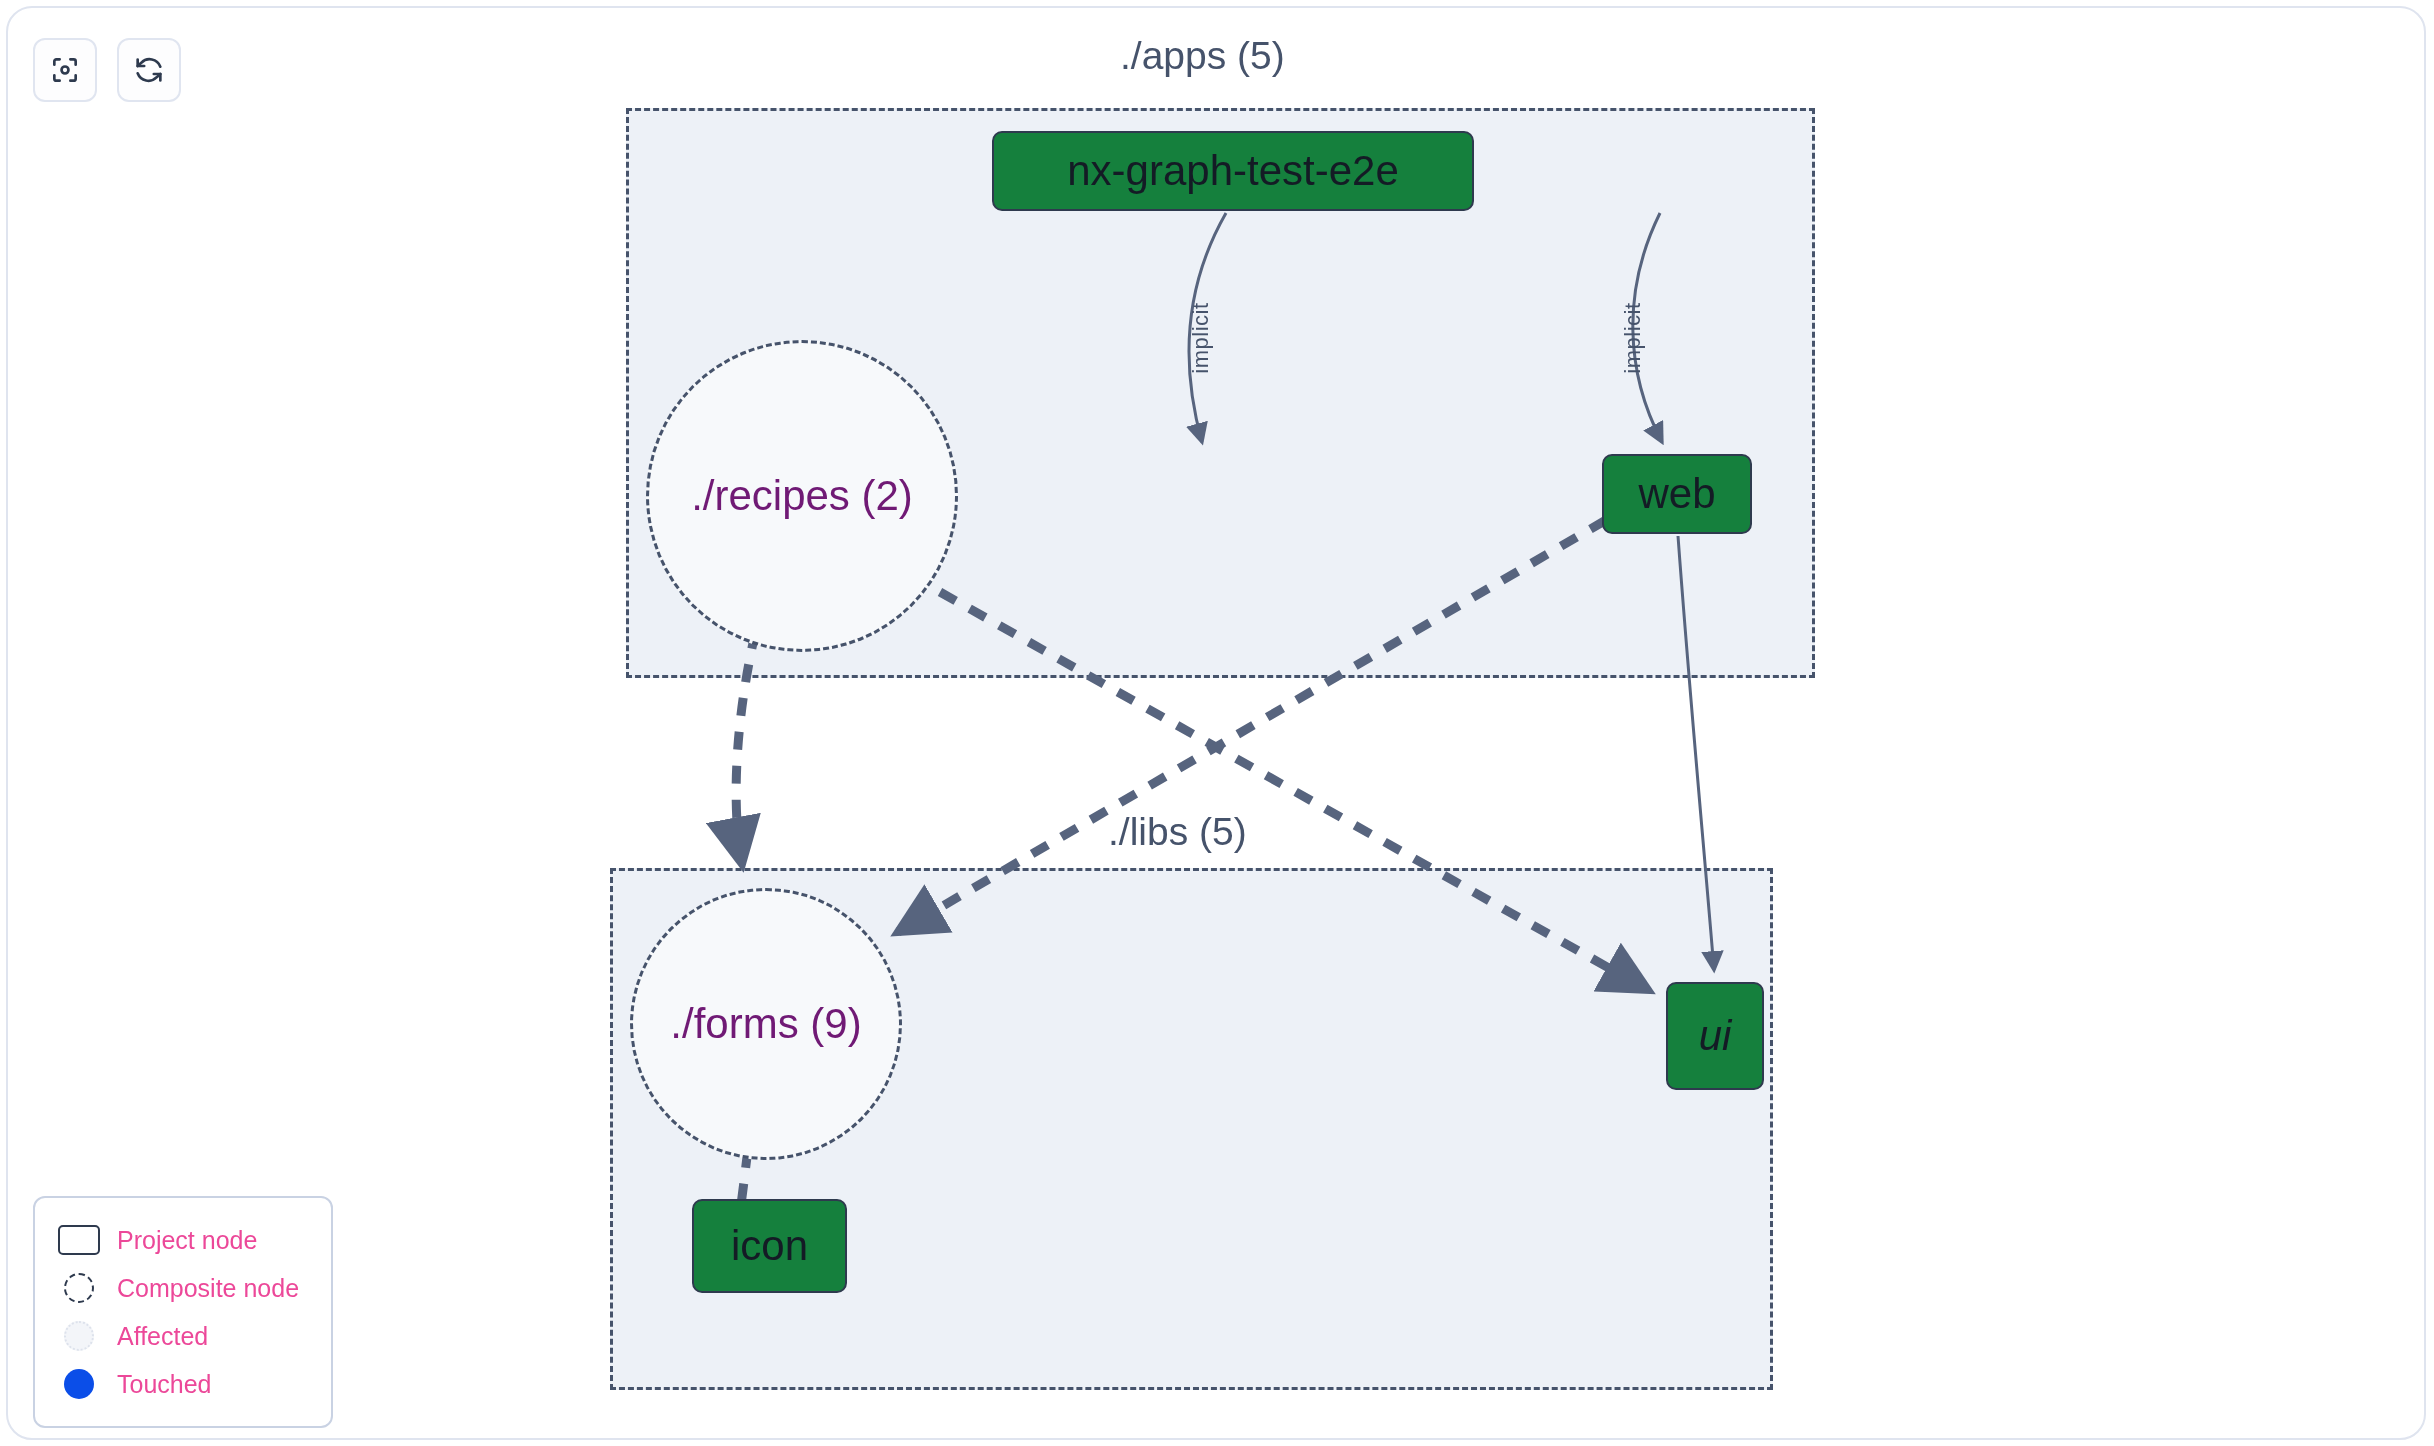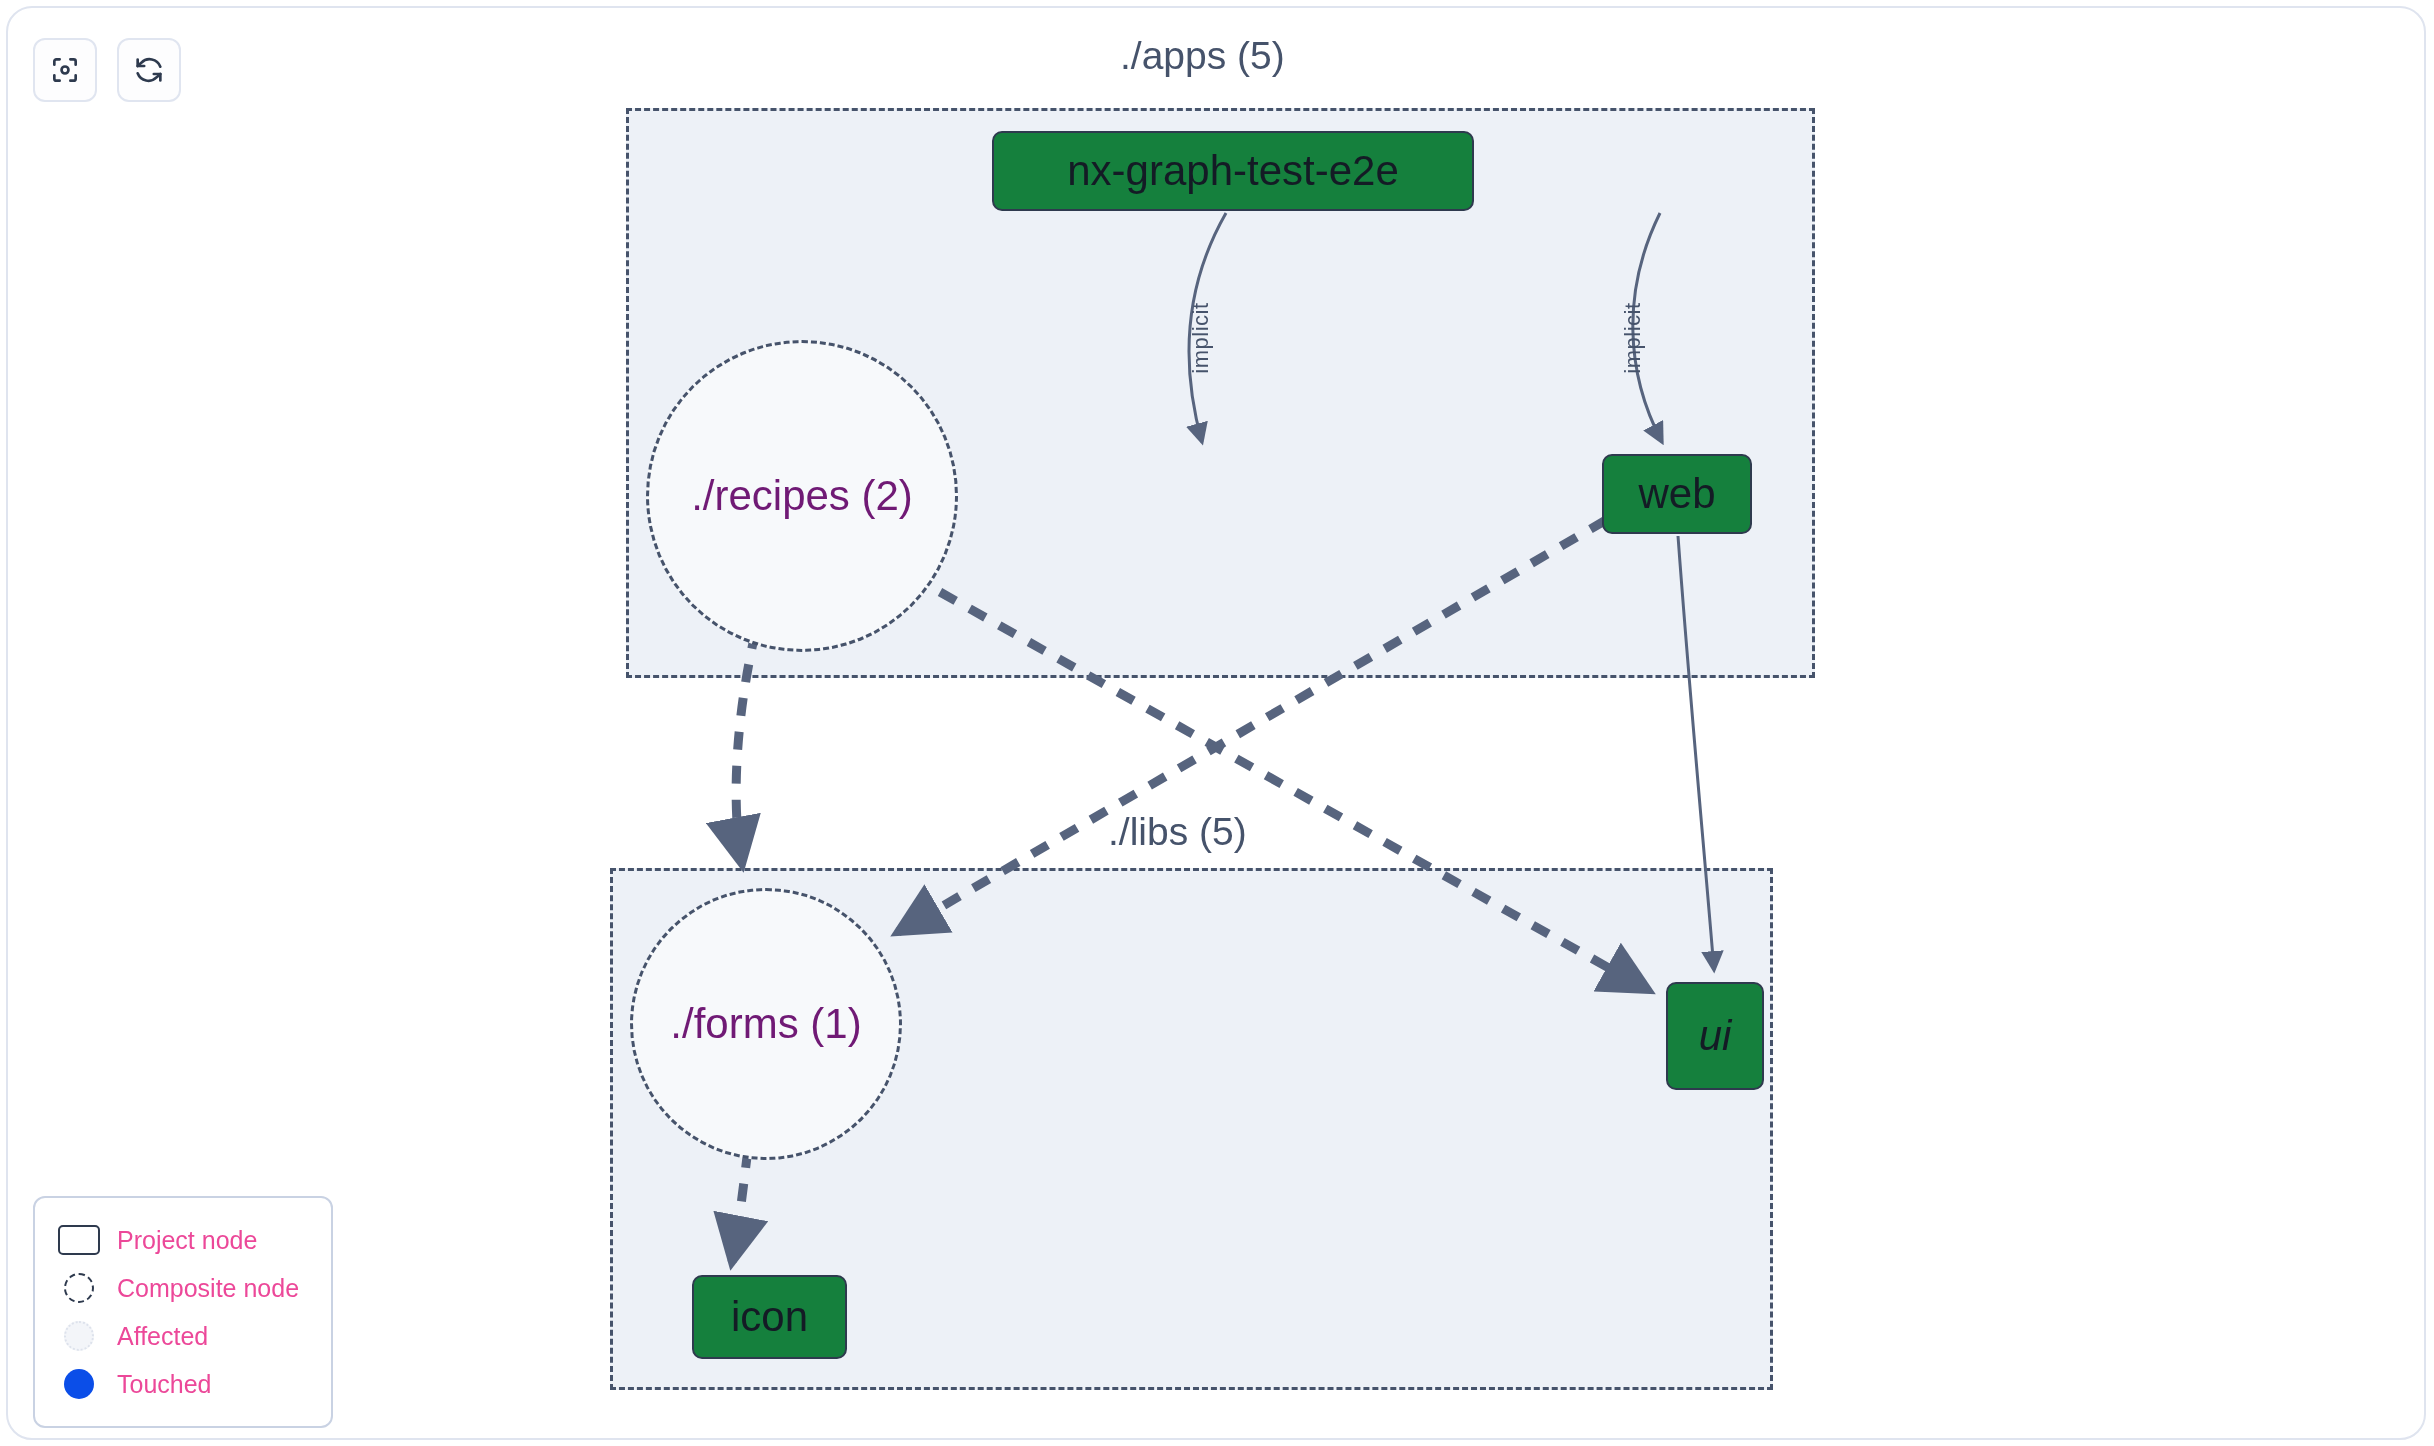--- a/index.html
+++ b/index.html
@@ -263,30 +263,30 @@
 
 
   <div class="proj-node" style="left:1602px; top:454px; width:150px; height:80px;">
     <span>web</span>
   </div>
 
   <div class="proj-node" style="left:1666px; top:982px; width:98px; height:108px;font-style:italic;">
     <span>ui</span>
   </div>
 
-  <div class="proj-node" style="left:692px; top:1275px; width:155px; height:84px;text-align:center;">
+  <div class="proj-node" style="left:692px; top:1199px; width:155px; height:94px;text-align:center;">
     <span>icon</span>
   </div>
 
   <div class="comp-node" style="left:646px; top:340px; width:312px; height:312px;">
     <span>./recipes (2)</span>
   </div>
 
   <div class="comp-node" style="left:630px; top:888px; width:272px; height:272px;">
-    <span>./forms (1)</span>
+    <span>./forms (9)</span>
   </div>
 </div>
 
 <div id="legend">
   <div class="legend-row">
     <span class="legend-swatch">
       <span class="sw-rect"></span>
     </span>
     <span class="legend-text">Project node</span>
   </div>

